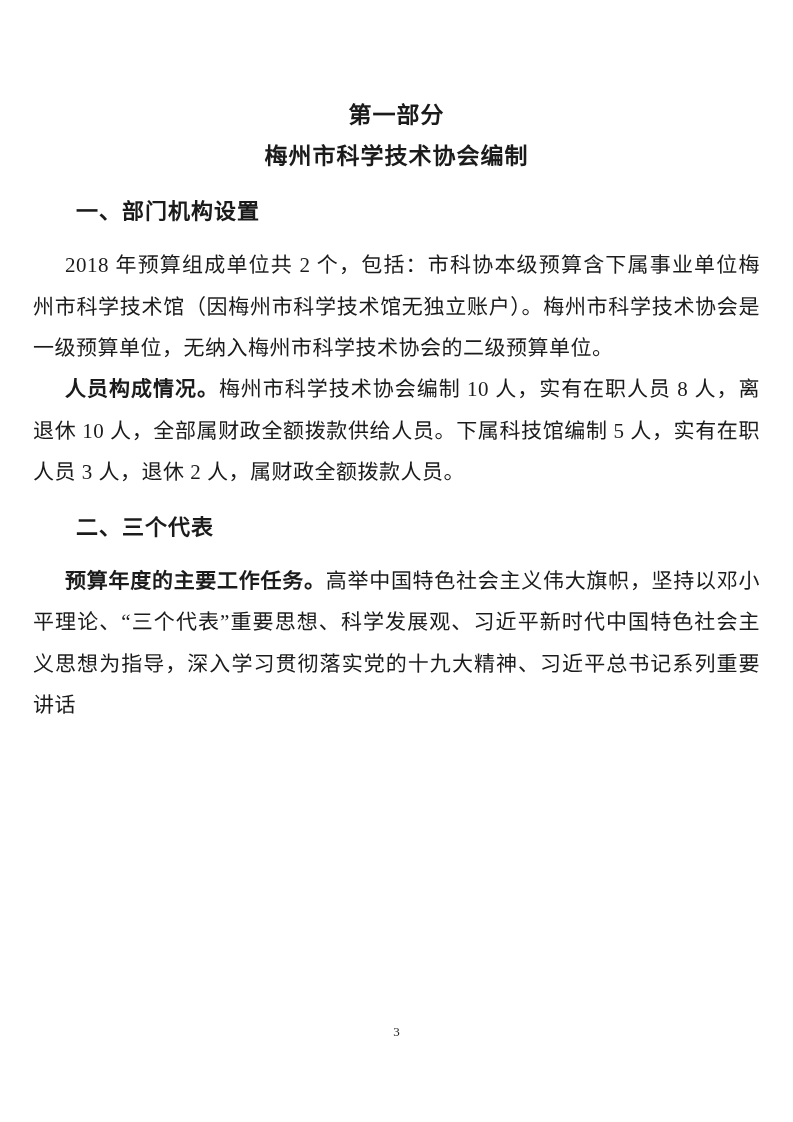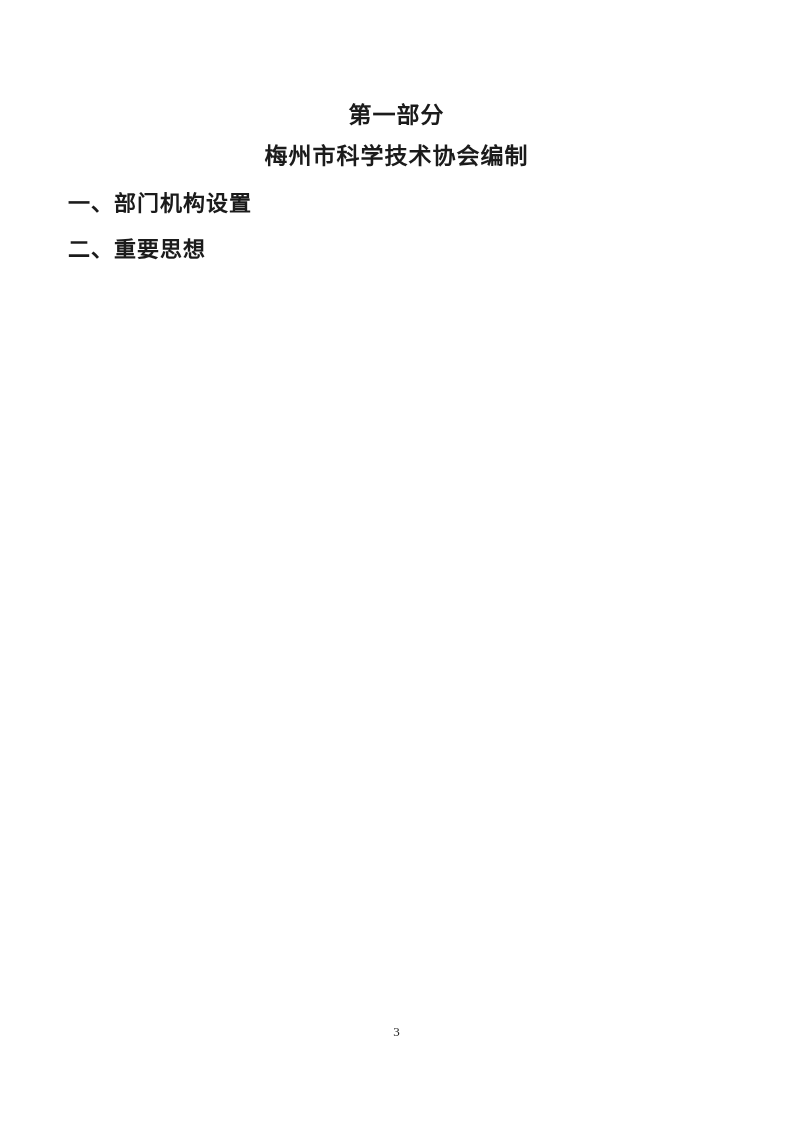--- a/index.html
+++ b/index.html
@@ -25,21 +25,21 @@
   }
   .doc-title {
     margin: 0;
     text-align: center;
     font-size: 23px;
     font-weight: bold;
     line-height: 41.4px;
     letter-spacing: 1px;
   }
   .section-heading {
-    margin: 5px;
+    margin: 13px;
     font-size: 22px;
     font-weight: bold;
     line-height: 41.4px;
     text-indent: 30px;
     letter-spacing: 1px;
   }
   .body-para {
     margin: 0;
     font-size: 21px;
     line-height: 41.4px;
@@ -66,22 +66,25 @@
 <body>
 
 <div class="page">
 
   <h1 class="doc-title">第一部分</h1>
 
   <h2 class="doc-title">梅州市科学技术协会编制</h2>
 
   <h3 class="section-heading">一、部门机构设置</h3>
 
+  <p class="body-para"><span>2018 年预算组成单位共 2 个，包括：市科协本级预算含下属事业单位梅州市科学技术馆（因梅州市科学技术馆无独立账户）。梅州市科学技术协会是一级预算单位，无纳入梅州市科学技术协会的二级预算单位。</span></p>
 
 
+  <p class="body-para"><span class="para-lead">人员构成情况。</span><span>梅州市科学技术协会编制 10 人，实有在职人员 8 人，离退休 10 人，全部属财政全额拨款供给人员。下属科技馆编制 5 人，实有在职人员 3 人，退休 2 人，属财政全额拨款人员。</span></p>
 
-  <h3 class="section-heading">二、重要思想</h3>
+  <h3 class="section-heading">二、三个代表</h3>
 
 
+  <p class="body-para"><span class="para-lead">预算年度的主要工作任务。</span><span>高举中国特色社会主义伟大旗帜，坚持以邓小平理论、“三个代表”重要思想、科学发展观、习近平新时代中国特色社会主义思想为指导，深入学习贯彻落实党的十九大精神、习近平总书记系列重要讲话</span></p>
 
   <div class="page-number">3</div>
 
 </div>
 
 </body></html>

